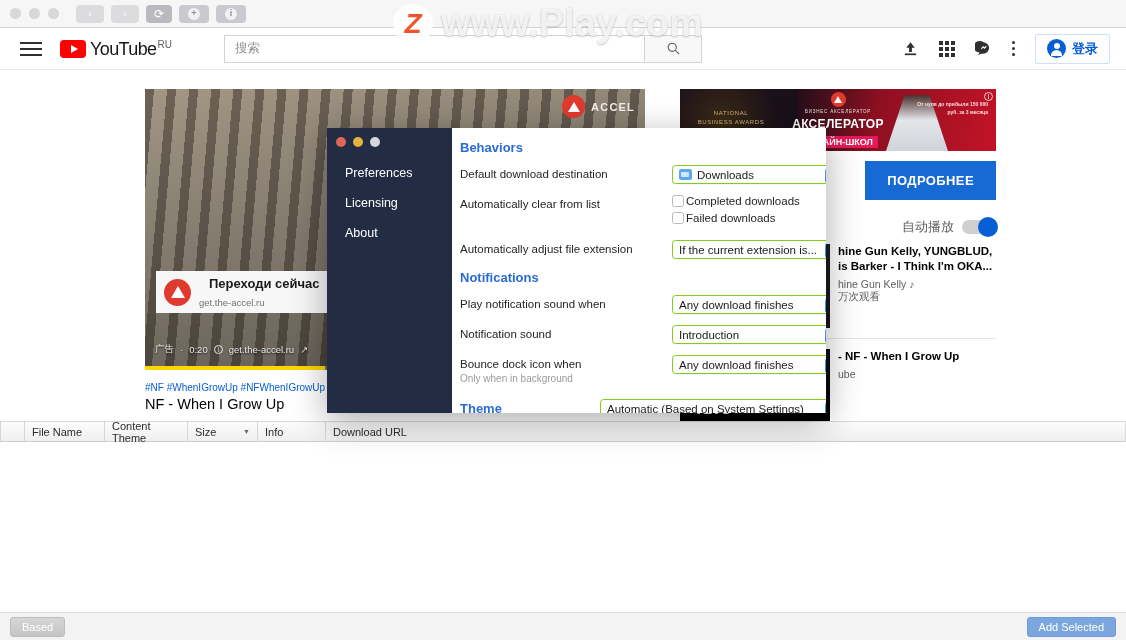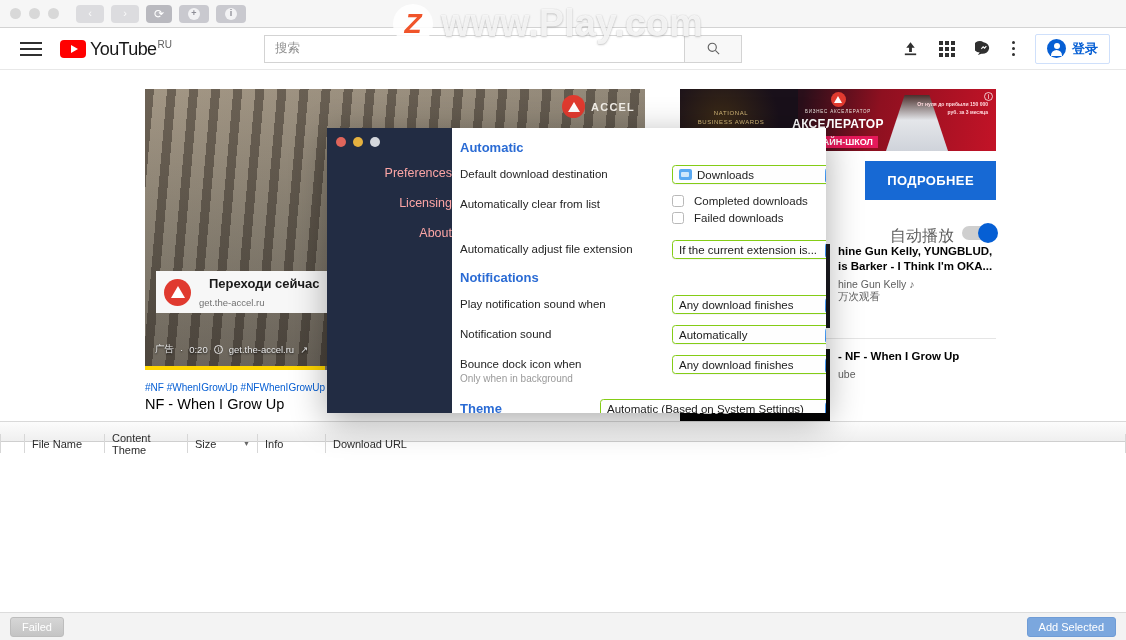--- a/index.html
+++ b/index.html
@@ -55,21 +55,21 @@
     width: 26px; height: 18px; background: #ff0000; border-radius: 4px;
     display: flex; align-items: center; justify-content: center; margin-right: 4px;
   }
   .yt-play::after {
     content: ""; width: 0; height: 0;
     border-left: 7px solid #fff; border-top: 4.5px solid transparent; border-bottom: 4.5px solid transparent;
     margin-left: 2px;
   }
   .yt-word { font-size: 18px; font-weight: normal; color: #181818; letter-spacing: -0.6px; line-height: 18px; }
   .yt-sup { font-size: 10px; color: #606060; margin-left: 1px; line-height: 9px; }
-  .yt-search-wrap { display: flex; margin-left: 92px; }
+  .yt-search-wrap { display: flex; margin-left: 52px; }
   .yt-search {
     width: 420px; height: 28px; border: 1px solid #d3d3d3; border-right: none;
     background: #fff; display: flex; align-items: center; padding: 0 10px;
     font-size: 12.5px; color: #909090;
   }
   .yt-search-btn {
     width: 58px; height: 28px; border: 1px solid #d3d3d3; background: #f8f8f8;
     display: flex; align-items: center; justify-content: center;
   }
   .yt-right { margin-left: auto; display: flex; align-items: center; gap: 20px; }
@@ -206,21 +206,21 @@
     border: 1px solid rgba(255,255,255,.75); border-radius: 50%; color: #fff;
     font-size: 6.5px; display: flex; align-items: center; justify-content: center;
   }
   .banner-cta {
     position: absolute; right: 0; top: 72px; background: #1769d4; color: #fff;
     font-size: 13px; font-weight: bold; padding: 12px 22px; letter-spacing: .4px;
   }
   .autoplay-row {
     position: absolute; right: 0; top: 129px; display: flex; align-items: center; gap: 8px;
   }
-  .autoplay-label { font-size: 16px; color: #606060; margin-top: 8px; }
+  .autoplay-label { font-size: 13px; color: #606060; }
   .toggle {
     width: 34px; height: 14px; border-radius: 7px; background: #cfcfcf; position: relative;
   }
   .toggle i {
     position: absolute; right: -2px; top: -3px; width: 20px; height: 20px;
     border-radius: 50%; background: #065fd4;
   }
   .sugg { position: absolute; left: 0; width: 316px; }
   .sugg-thumb {
     width: 150px; height: 84px; flex: none;
@@ -261,21 +261,21 @@
   .prefs {
     position: absolute; left: 327px; top: 128px; width: 499px; height: 285px;
     z-index: 80; display: flex; box-shadow: 0 8px 34px rgba(0,0,0,.33);
     background: #fff; overflow: hidden;
   }
   .prefs-side { width: 125px; background: #222c43; position: relative; flex: none; }
   .prefs-tl { position: absolute; left: 9px; top: 9px; display: flex; gap: 7px; }
   .prefs-tl i { display: block; width: 10px; height: 10px; border-radius: 50%; }
   .prefs-nav { margin-top: 30px; }
   .prefs-nav-item {
-    padding: 8px 0 8px 18px; color: #fca5a5; font-size: 12.5px; text-align: right;
+    padding: 8px 0 8px 18px; color: #ffffff; font-size: 12.5px;
   }
   .prefs-main { flex: 1; background: #fff; padding: 12px 14px 0 0; position: relative; }
   .section-head {
     color: #2a6bd4; font-size: 13px; font-weight: bold;
     padding-left: 8px; margin-bottom: 10px;
   }
   .row { display: flex; align-items: flex-start; padding-left: 8px; margin-bottom: 11px; }
   .row-label { width: 212px; font-size: 11.5px; color: #252525; line-height: 15px; padding-top: 2px; }
   .row-label small { display: block; font-size: 10px; color: #9a9a9a; line-height: 12px; margin-top: 1px; }
   .row-ctl { flex: 1; }
@@ -293,42 +293,42 @@
   .select .folder::after {
     content: ""; position: absolute; left: 2px; top: 3px; width: 8px; height: 5px;
     border-radius: 1px; background: #cfe7fb;
   }
   .stepper {
     position: absolute; right: 1.5px; top: 1.5px; width: 15px; height: 15px;
     border-radius: 3px; background: linear-gradient(180deg, #5aa9f7, #2a7fe0);
     color: #fff; font-size: 7px; line-height: 7px;
     display: flex; flex-direction: column; align-items: center; justify-content: center;
   }
-  .check-line { display: flex; align-items: flex-start; gap: 10px; margin-bottom: 5px; }
+  .check-line { display: flex; align-items: flex-start; gap: 2px; margin-bottom: 5px; }
   .checkbox {
     width: 12px; height: 12px; border: 1px solid #b9b9b9; border-radius: 2.5px; background: #fff; flex: none;
   }
   .check-label { font-size: 11.5px; color: #252525; }
   .theme-row {
     display: flex; align-items: center; padding-left: 8px; margin-top: 14px;
   }
   .theme-row .section-head { padding-left: 0; margin-bottom: 0; width: 140px; }
 
   
   .dl-panel {
     position: absolute; left: 0; top: 421px; width: 1126px; height: 219px;
     background: #fff; border-top: 1px solid #d9d9d9;
   }
   .dl-head {
     display: flex; height: 20px; background: linear-gradient(180deg,#fcfcfc,#efefef);
     border-bottom: 1px solid #cfcfcf; font-size: 11px; color: #2c2c2c;
   }
   .dl-head .cell {
     display: flex; align-items: center; padding: 0 7px;
-    border-right: 1px solid #d7d7d7; height: 100%; margin-top: 12px;
+    border-right: 1px solid #d7d7d7; height: 100%;
   }
   .dl-head .cell.first { border-left: 1px solid #d7d7d7; }
   .dl-head .sortarrow { margin-left: auto; font-size: 7px; color: #666; }
   .dl-body { height: 178px; background: #fff; }
 
   .dl-footer {
     position: absolute; left: 0; bottom: 0; width: 1126px; height: 28px;
     background: #f3f3f3; border-top: 1px solid #dcdcdc;
     display: flex; align-items: center; padding: 0 10px;
   }
@@ -521,21 +521,21 @@
         <i style="background:#d4d7dc"></i>
       </div>
       <div class="prefs-nav">
         <div class="prefs-nav-item"><span>Preferences</span></div>
         <div class="prefs-nav-item"><span>Licensing</span></div>
         <div class="prefs-nav-item"><span>About</span></div>
       </div>
     </div>
 
     <div class="prefs-main">
-      <div class="section-head">Automatic</div>
+      <div class="section-head">Behaviors</div>
 
       <div class="row">
         <div class="row-label">Default download destination</div>
         <div class="row-ctl">
           <div class="select">
             <span class="folder"></span>
             <span>Downloads</span>
             <span class="stepper">▲<br>▼</span>
           </div>
         </div>
@@ -574,21 +574,21 @@
             <span>Any download finishes</span>
             <span class="stepper">▲<br>▼</span>
           </div>
         </div>
       </div>
 
       <div class="row">
         <div class="row-label">Notification sound</div>
         <div class="row-ctl">
           <div class="select">
-            <span>Automatically</span>
+            <span>Introduction</span>
             <span class="stepper">▲<br>▼</span>
           </div>
         </div>
       </div>
 
       <div class="row">
         <div class="row-label">
           <span>Bounce dock icon when</span>
           <small>Only when in background</small>
         </div>
@@ -627,18 +627,18 @@
       </div>
       <div class="cell" style="width:68px">
           <span>Info</span>
         </div>
       <div class="cell" style="flex:1">
           <span>Download URL</span>
         </div>
     </div>
     <div class="dl-body"></div>
     <div class="dl-footer">
-      <div class="btn-cancel">Failed</div>
+      <div class="btn-cancel">Based</div>
       <div class="btn-add">Add Selected</div>
     </div>
   </div>
 
 </div>
 
 </body></html>

